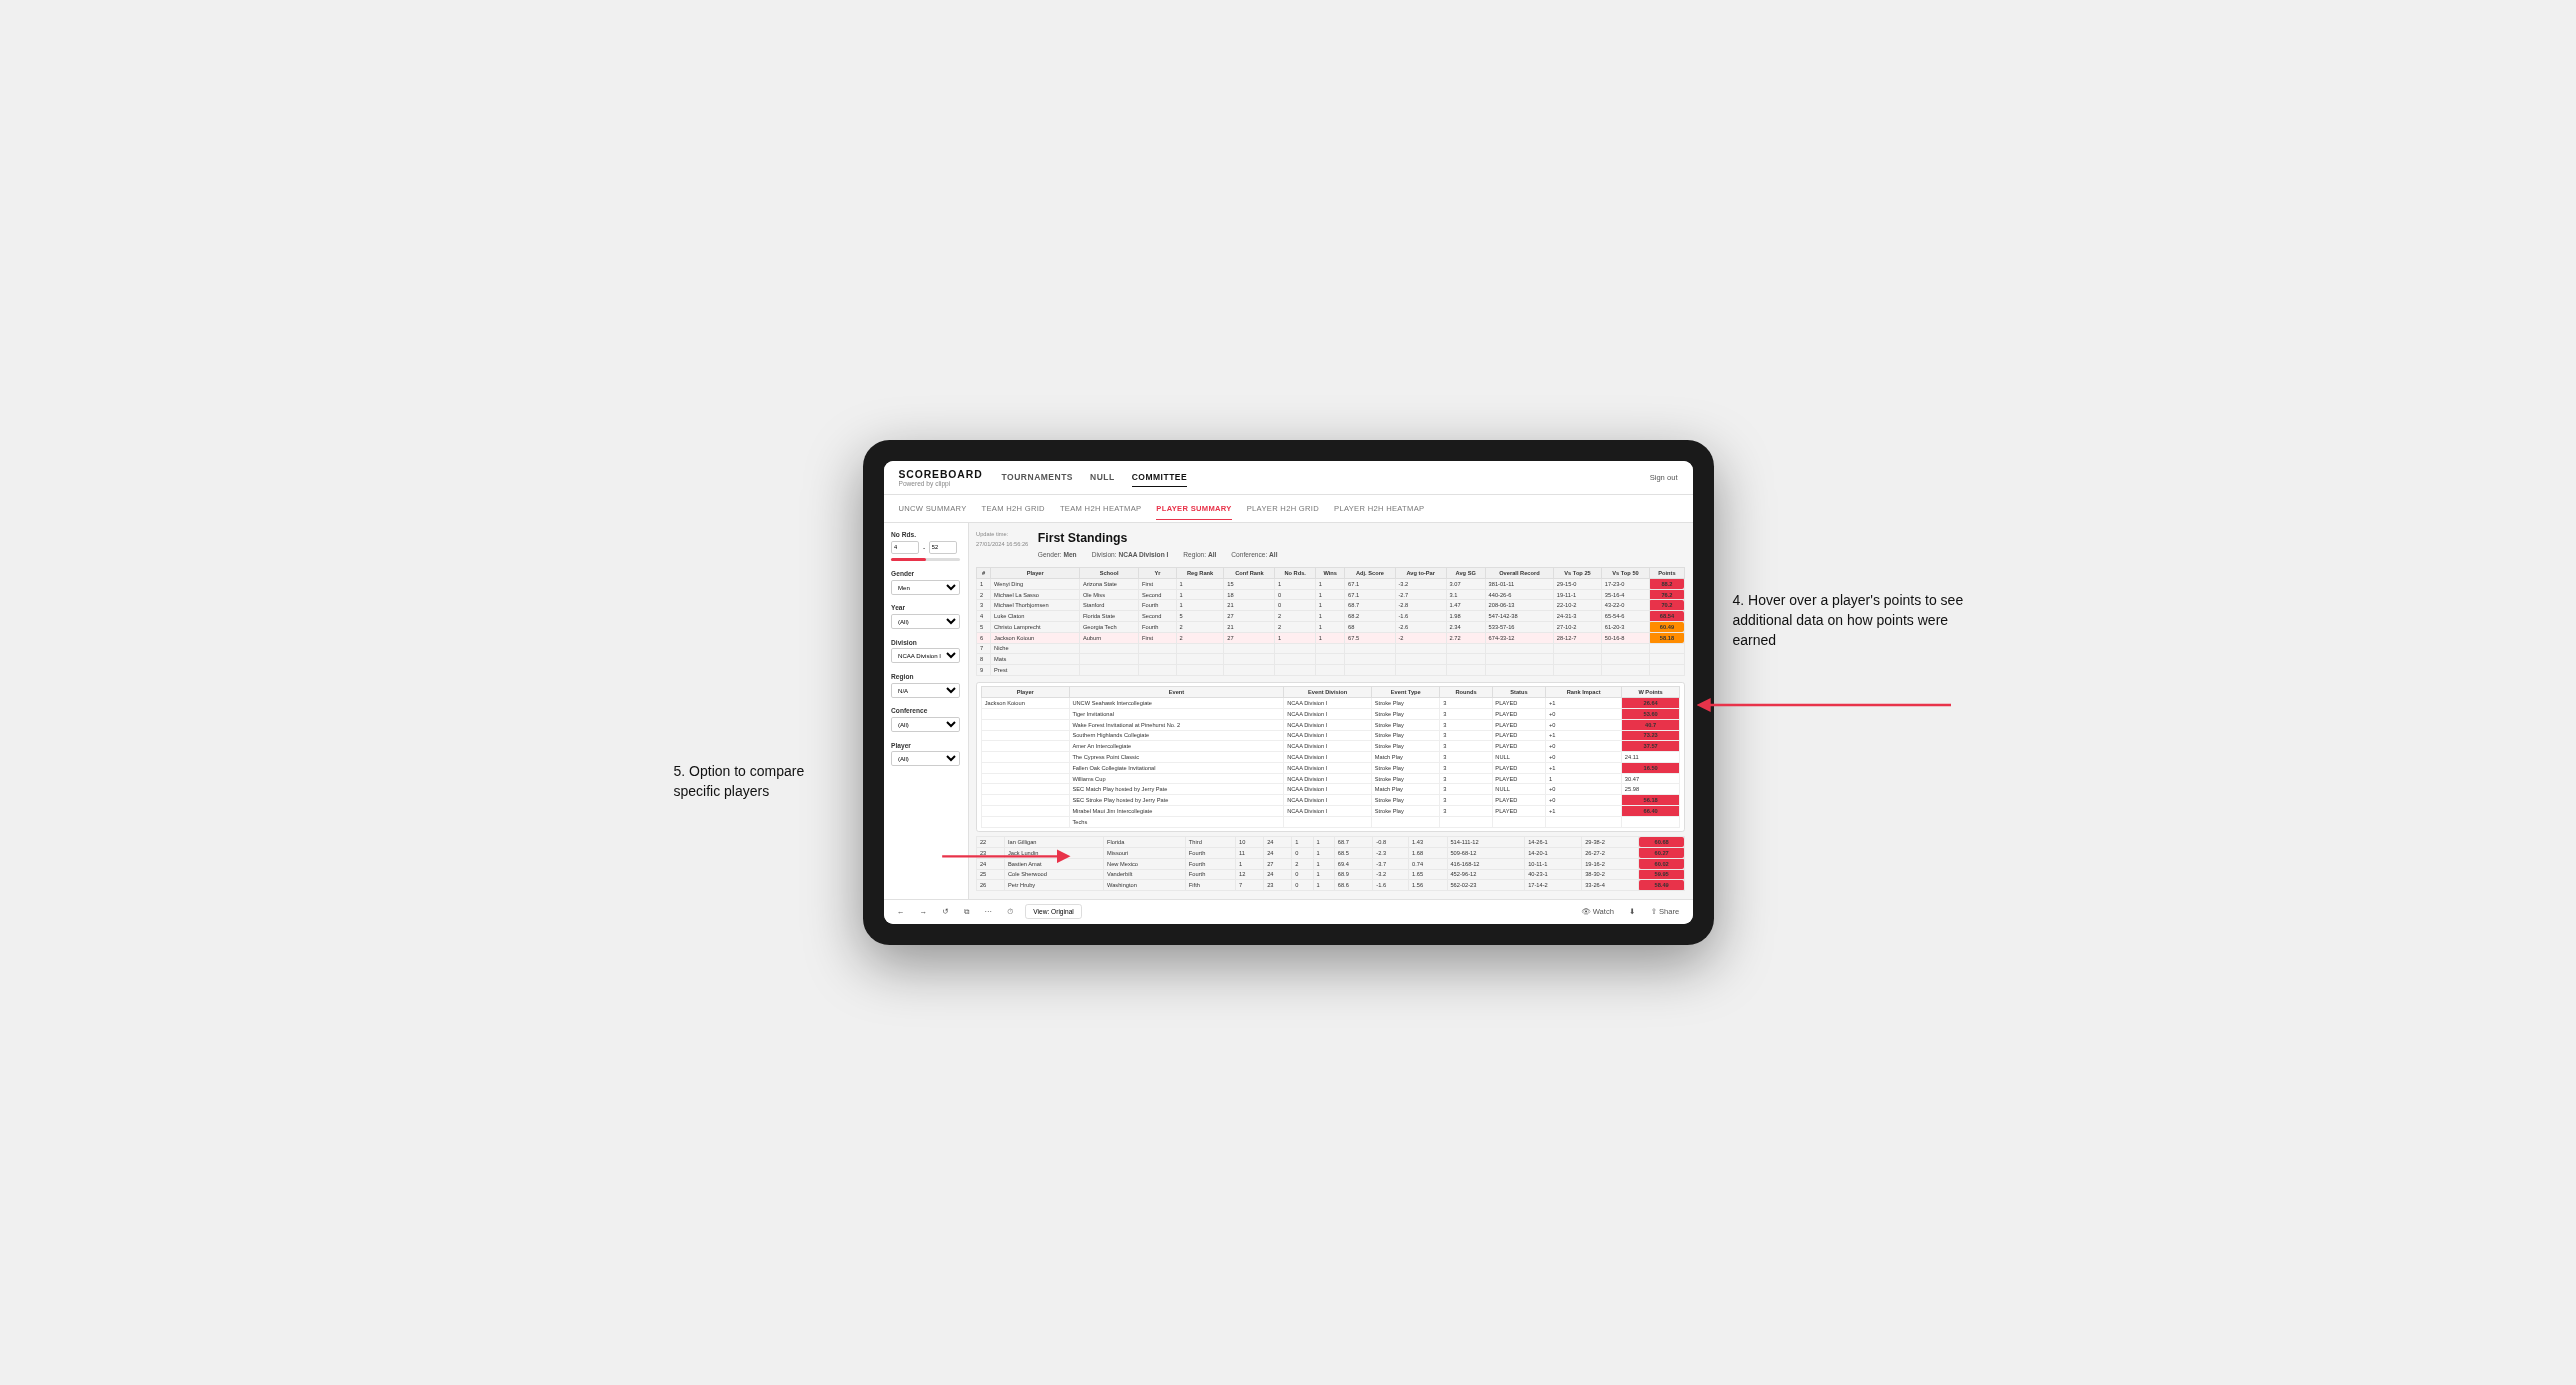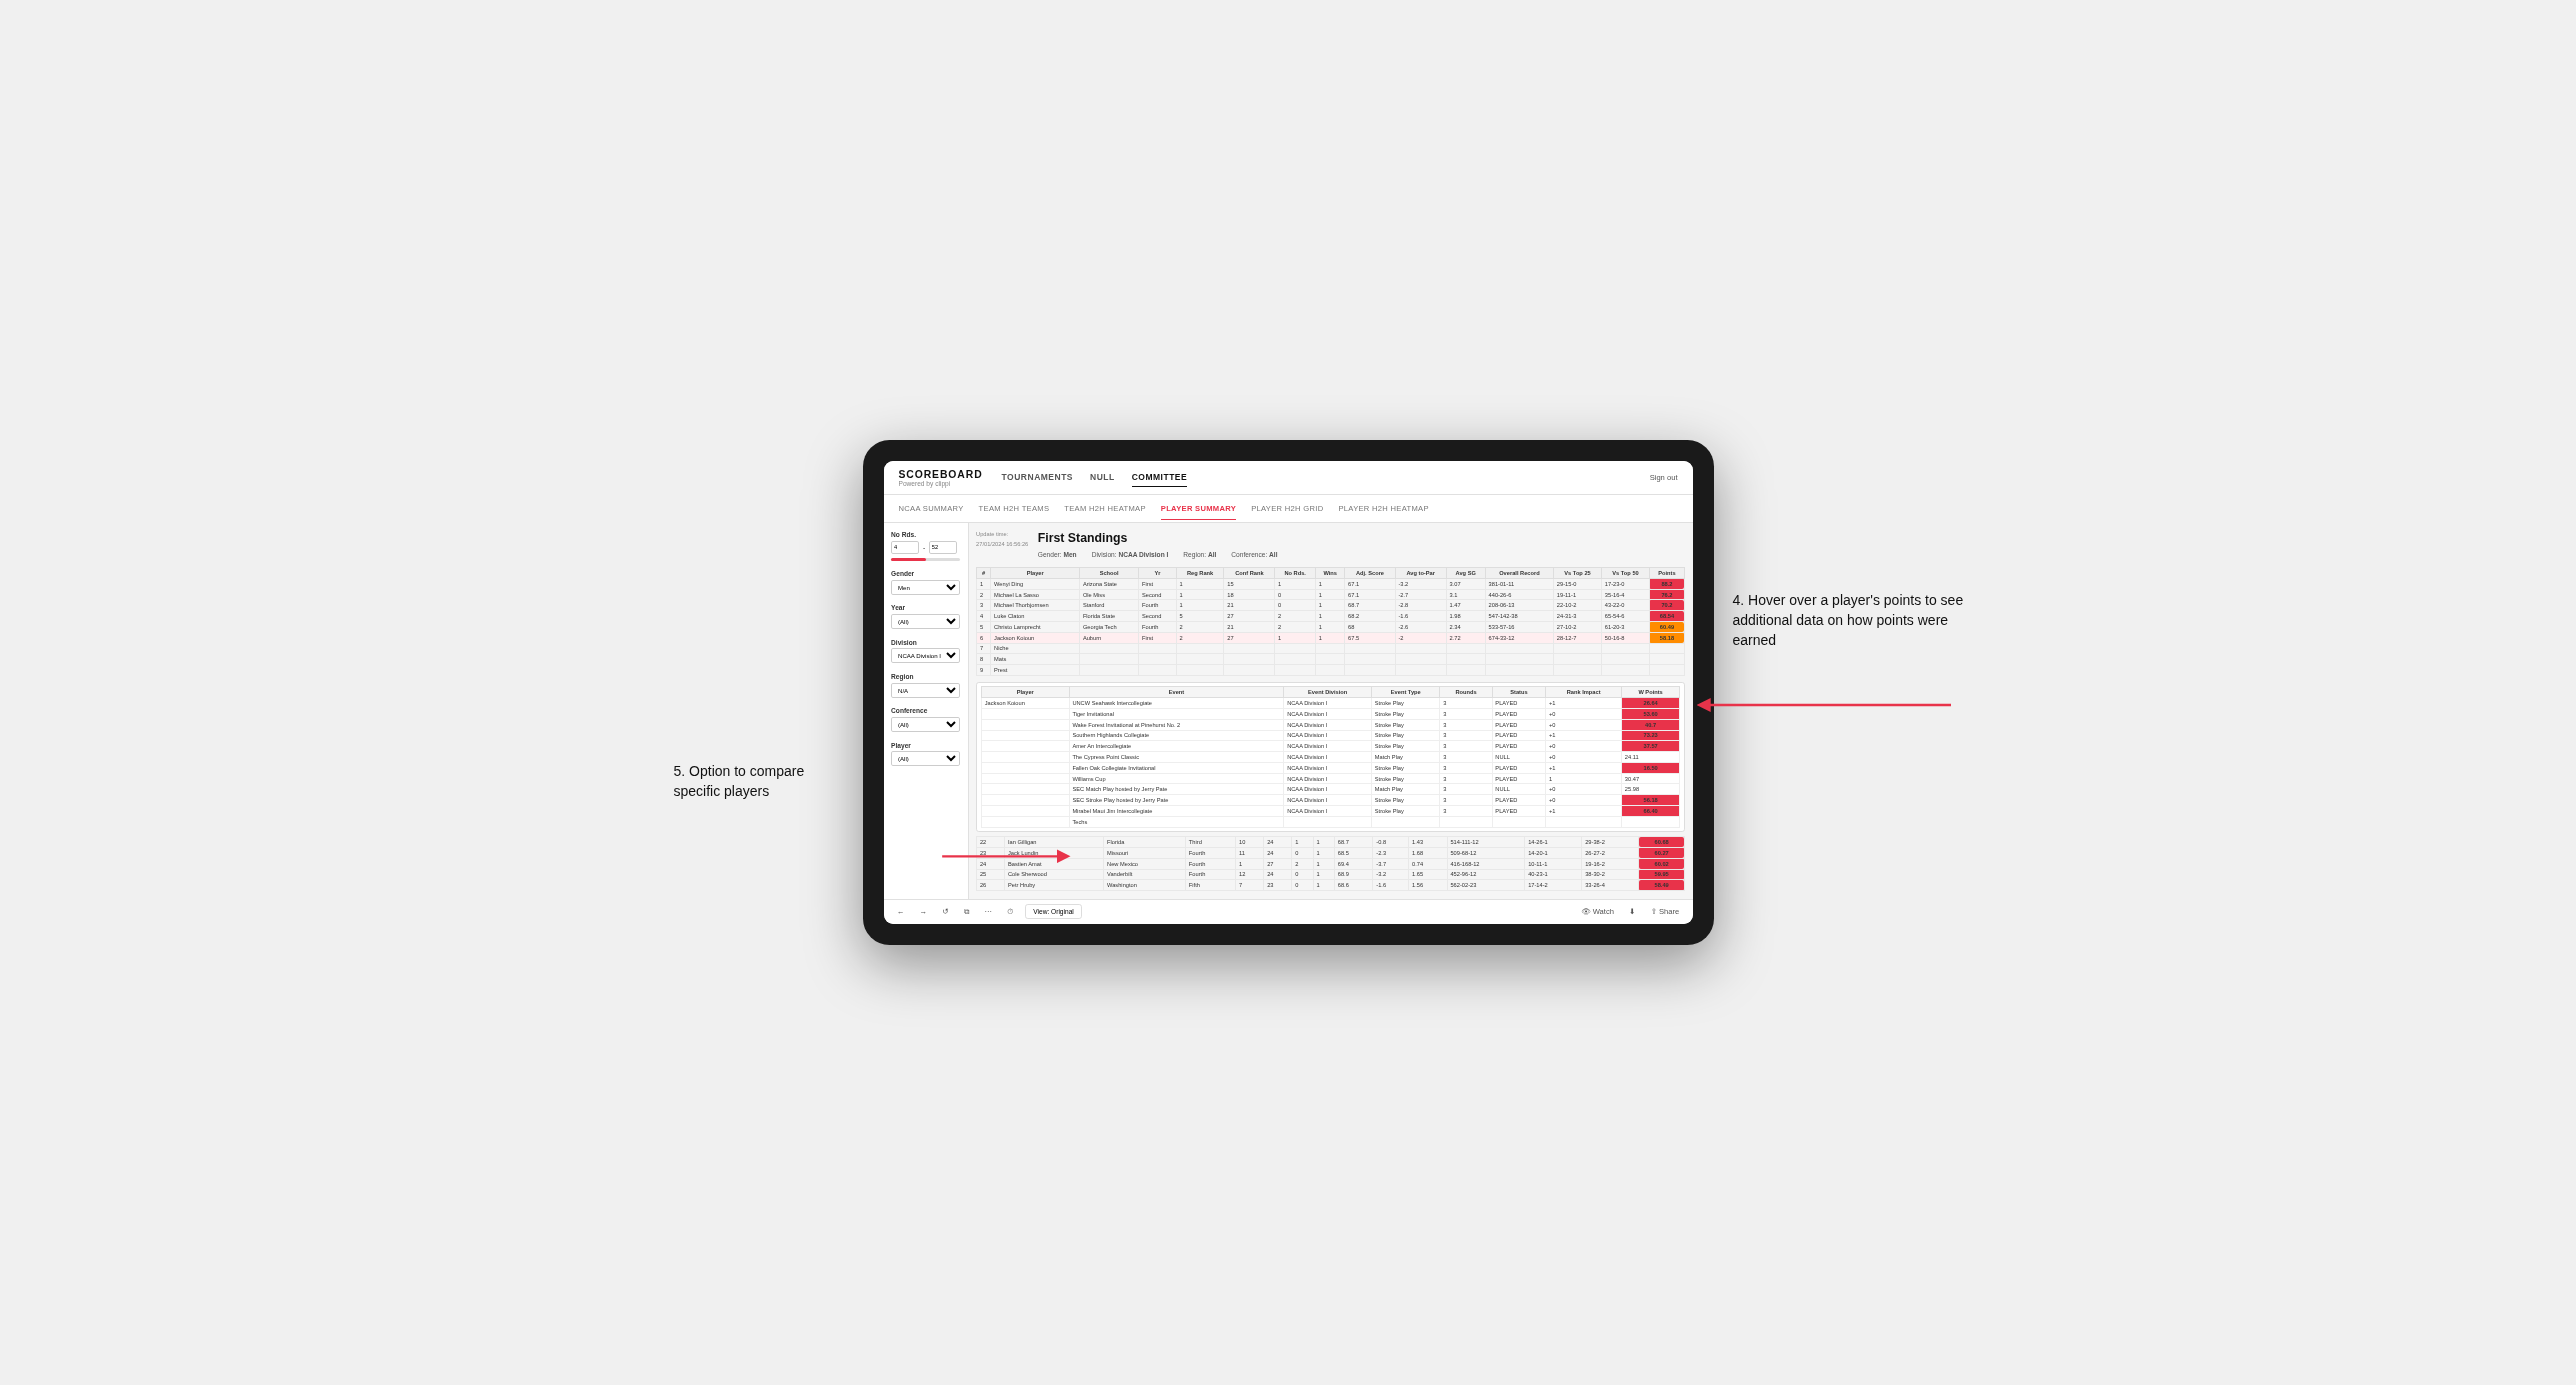--- a/index.html
+++ b/index.html
@@ -404,22 +404,22 @@
             <span class="nav-item">TOURNAMENTS</span>
             <span class="nav-item">NULL</span>
             <span class="nav-item active">COMMITTEE</span>
           </div>
           <div class="nav-right">
             <span>Sign out</span>
           </div>
         </div>
 
         <div class="sub-nav">
-          <span class="sub-nav-item">NCAA SUMMARY</span>
-          <span class="sub-nav-item">TEAM H2H TEAMS</span>
+          <span class="sub-nav-item">UNCW SUMMARY</span>
+          <span class="sub-nav-item">TEAM H2H GRID</span>
           <span class="sub-nav-item">TEAM H2H HEATMAP</span>
           <span class="sub-nav-item active">PLAYER SUMMARY</span>
           <span class="sub-nav-item">PLAYER H2H GRID</span>
           <span class="sub-nav-item">PLAYER H2H HEATMAP</span>
         </div>
 
         <div class="main-content">
 
           <div class="filters-panel">
             <div class="filter-section">

